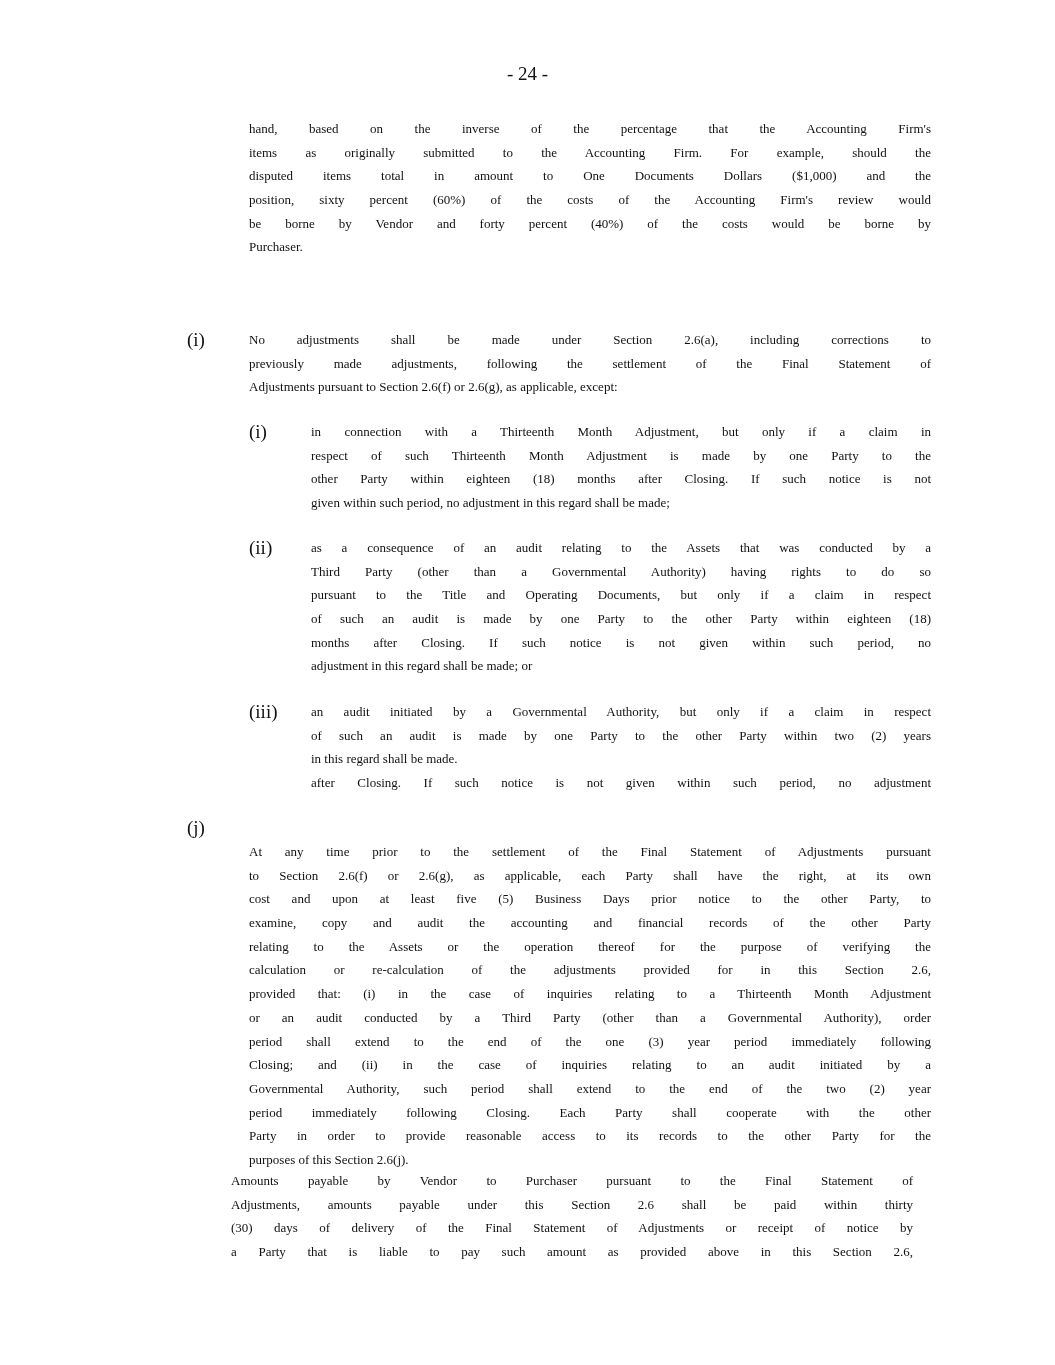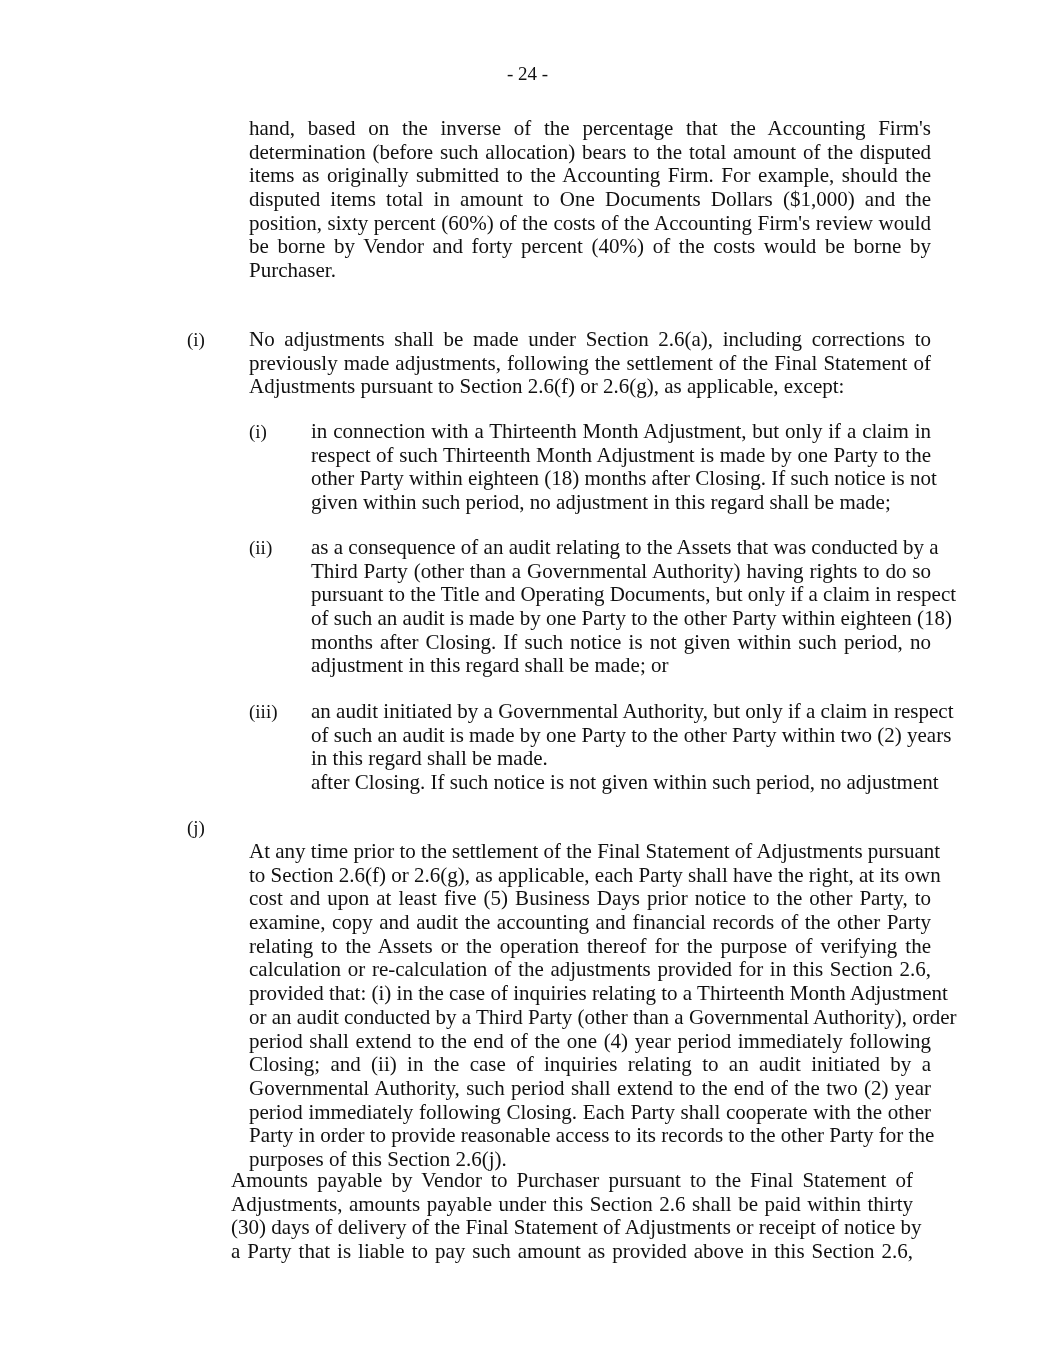--- a/index.html
+++ b/index.html
@@ -5,36 +5,35 @@
     html, body { margin: 0; padding: 0; background: #ffffff; }
     body {
       width: 1055px; height: 1365px; position: relative; overflow: hidden;
       font-family: "Liberation Serif", "DejaVu Serif", serif;
       color: #111111;
     }
     .page-number {
       position: absolute; top: 62px; left: 0; width: 1055px;
       text-align: center; font-size: 19px; line-height: 24px;
     }
-    .block { position: absolute; font-size: 21px; line-height: 23.7px; }
+    .block { position: absolute; font-size: 13px; line-height: 23.7px; }
     .line {
       display: block; white-space: nowrap; text-align: justify;
       text-align-last: justify; height: 23.7px;
     }
     .line.last { text-align-last: left; }
     .label { position: absolute; font-size: 19px; line-height: 23.7px; }
   </style>
 </head>
 <body>
 
 <div class="page-number">- 24 -</div>
 
 <div class="block" style="top:117px; left:249px; width:682px;">
   <span class="line">hand, based on the inverse of the percentage that the Accounting Firm's</span>
-  <span class="line">determination (before such allocation) bears to the total amount of the disputed</span>
   <span class="line">items as originally submitted to the Accounting Firm. For example, should the</span>
   <span class="line">disputed items total in amount to One Documents Dollars ($1,000) and the</span>
   <span class="line">position, sixty percent (60%) of the costs of the Accounting Firm's review would</span>
   <span class="line">be borne by Vendor and forty percent (40%) of the costs would be borne by</span>
   <span class="line last">Purchaser.</span>
 </div>
 
 <div class="label" style="top:328px; left:187px;">(i)</div>
 <div class="block" style="top:328px; left:249px; width:682px;">
   <span class="line">No adjustments shall be made under Section 2.6(a), including corrections to</span>
@@ -71,21 +70,21 @@
 <div class="label" style="top:816px; left:187px;">(j)</div>
 <div class="block" style="top:816px; left:249px; width:682px;margin-top:24px;">
   <span class="line">At any time prior to the settlement of the Final Statement of Adjustments pursuant</span>
   <span class="line">to Section 2.6(f) or 2.6(g), as applicable, each Party shall have the right, at its own</span>
   <span class="line">cost and upon at least five (5) Business Days prior notice to the other Party, to</span>
   <span class="line">examine, copy and audit the accounting and financial records of the other Party</span>
   <span class="line">relating to the Assets or the operation thereof for the purpose of verifying the</span>
   <span class="line">calculation or re-calculation of the adjustments provided for in this Section 2.6,</span>
   <span class="line">provided that: (i) in the case of inquiries relating to a Thirteenth Month Adjustment</span>
   <span class="line">or an audit conducted by a Third Party (other than a Governmental Authority), order</span>
-  <span class="line">period shall extend to the end of the one (4) year period immediately following</span>
+  <span class="line">period shall extend to the end of the one (3) year period immediately following</span>
   <span class="line">Closing; and (ii) in the case of inquiries relating to an audit initiated by a</span>
   <span class="line">Governmental Authority, such period shall extend to the end of the two (2) year</span>
   <span class="line">period immediately following Closing. Each Party shall cooperate with the other</span>
   <span class="line">Party in order to provide reasonable access to its records to the other Party for the</span>
   <span class="line last">purposes of this Section 2.6(j).</span>
 </div>
 
 <div class="block" style="top:1169px; left:231px; width:682px;">
   <span class="line">Amounts payable by Vendor to Purchaser pursuant to the Final Statement of</span>
   <span class="line">Adjustments, amounts payable under this Section 2.6 shall be paid within thirty</span>

